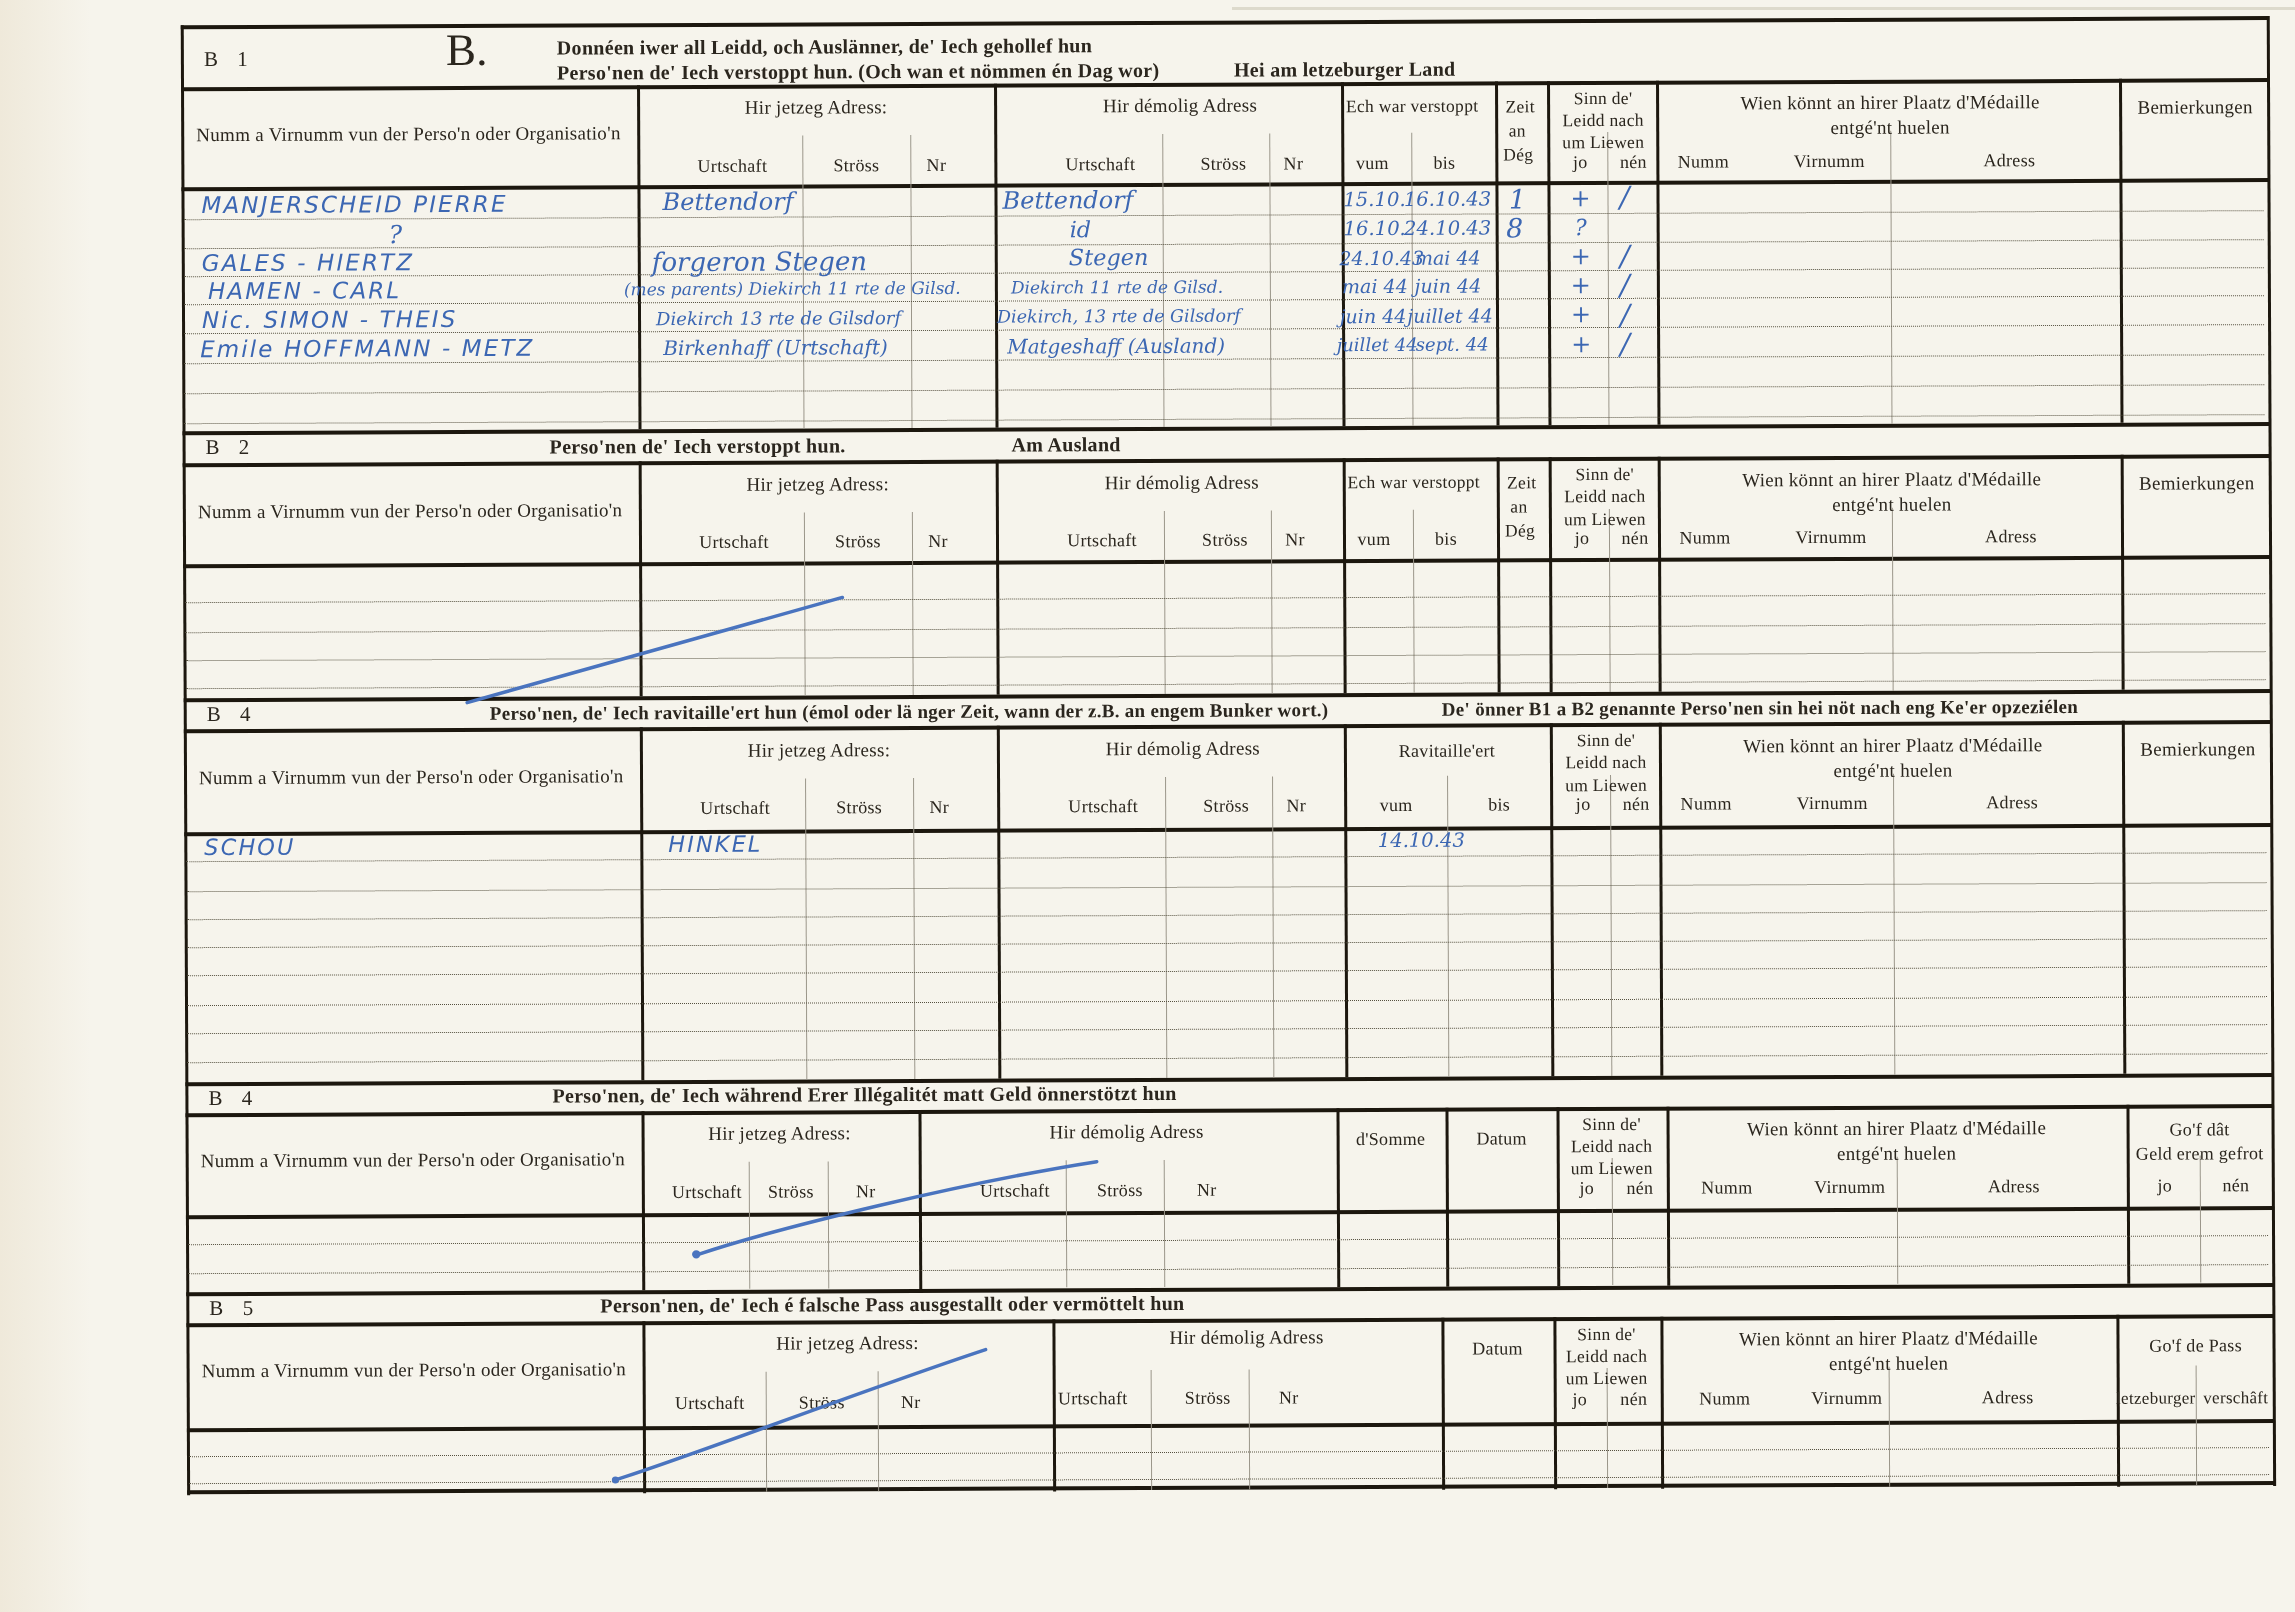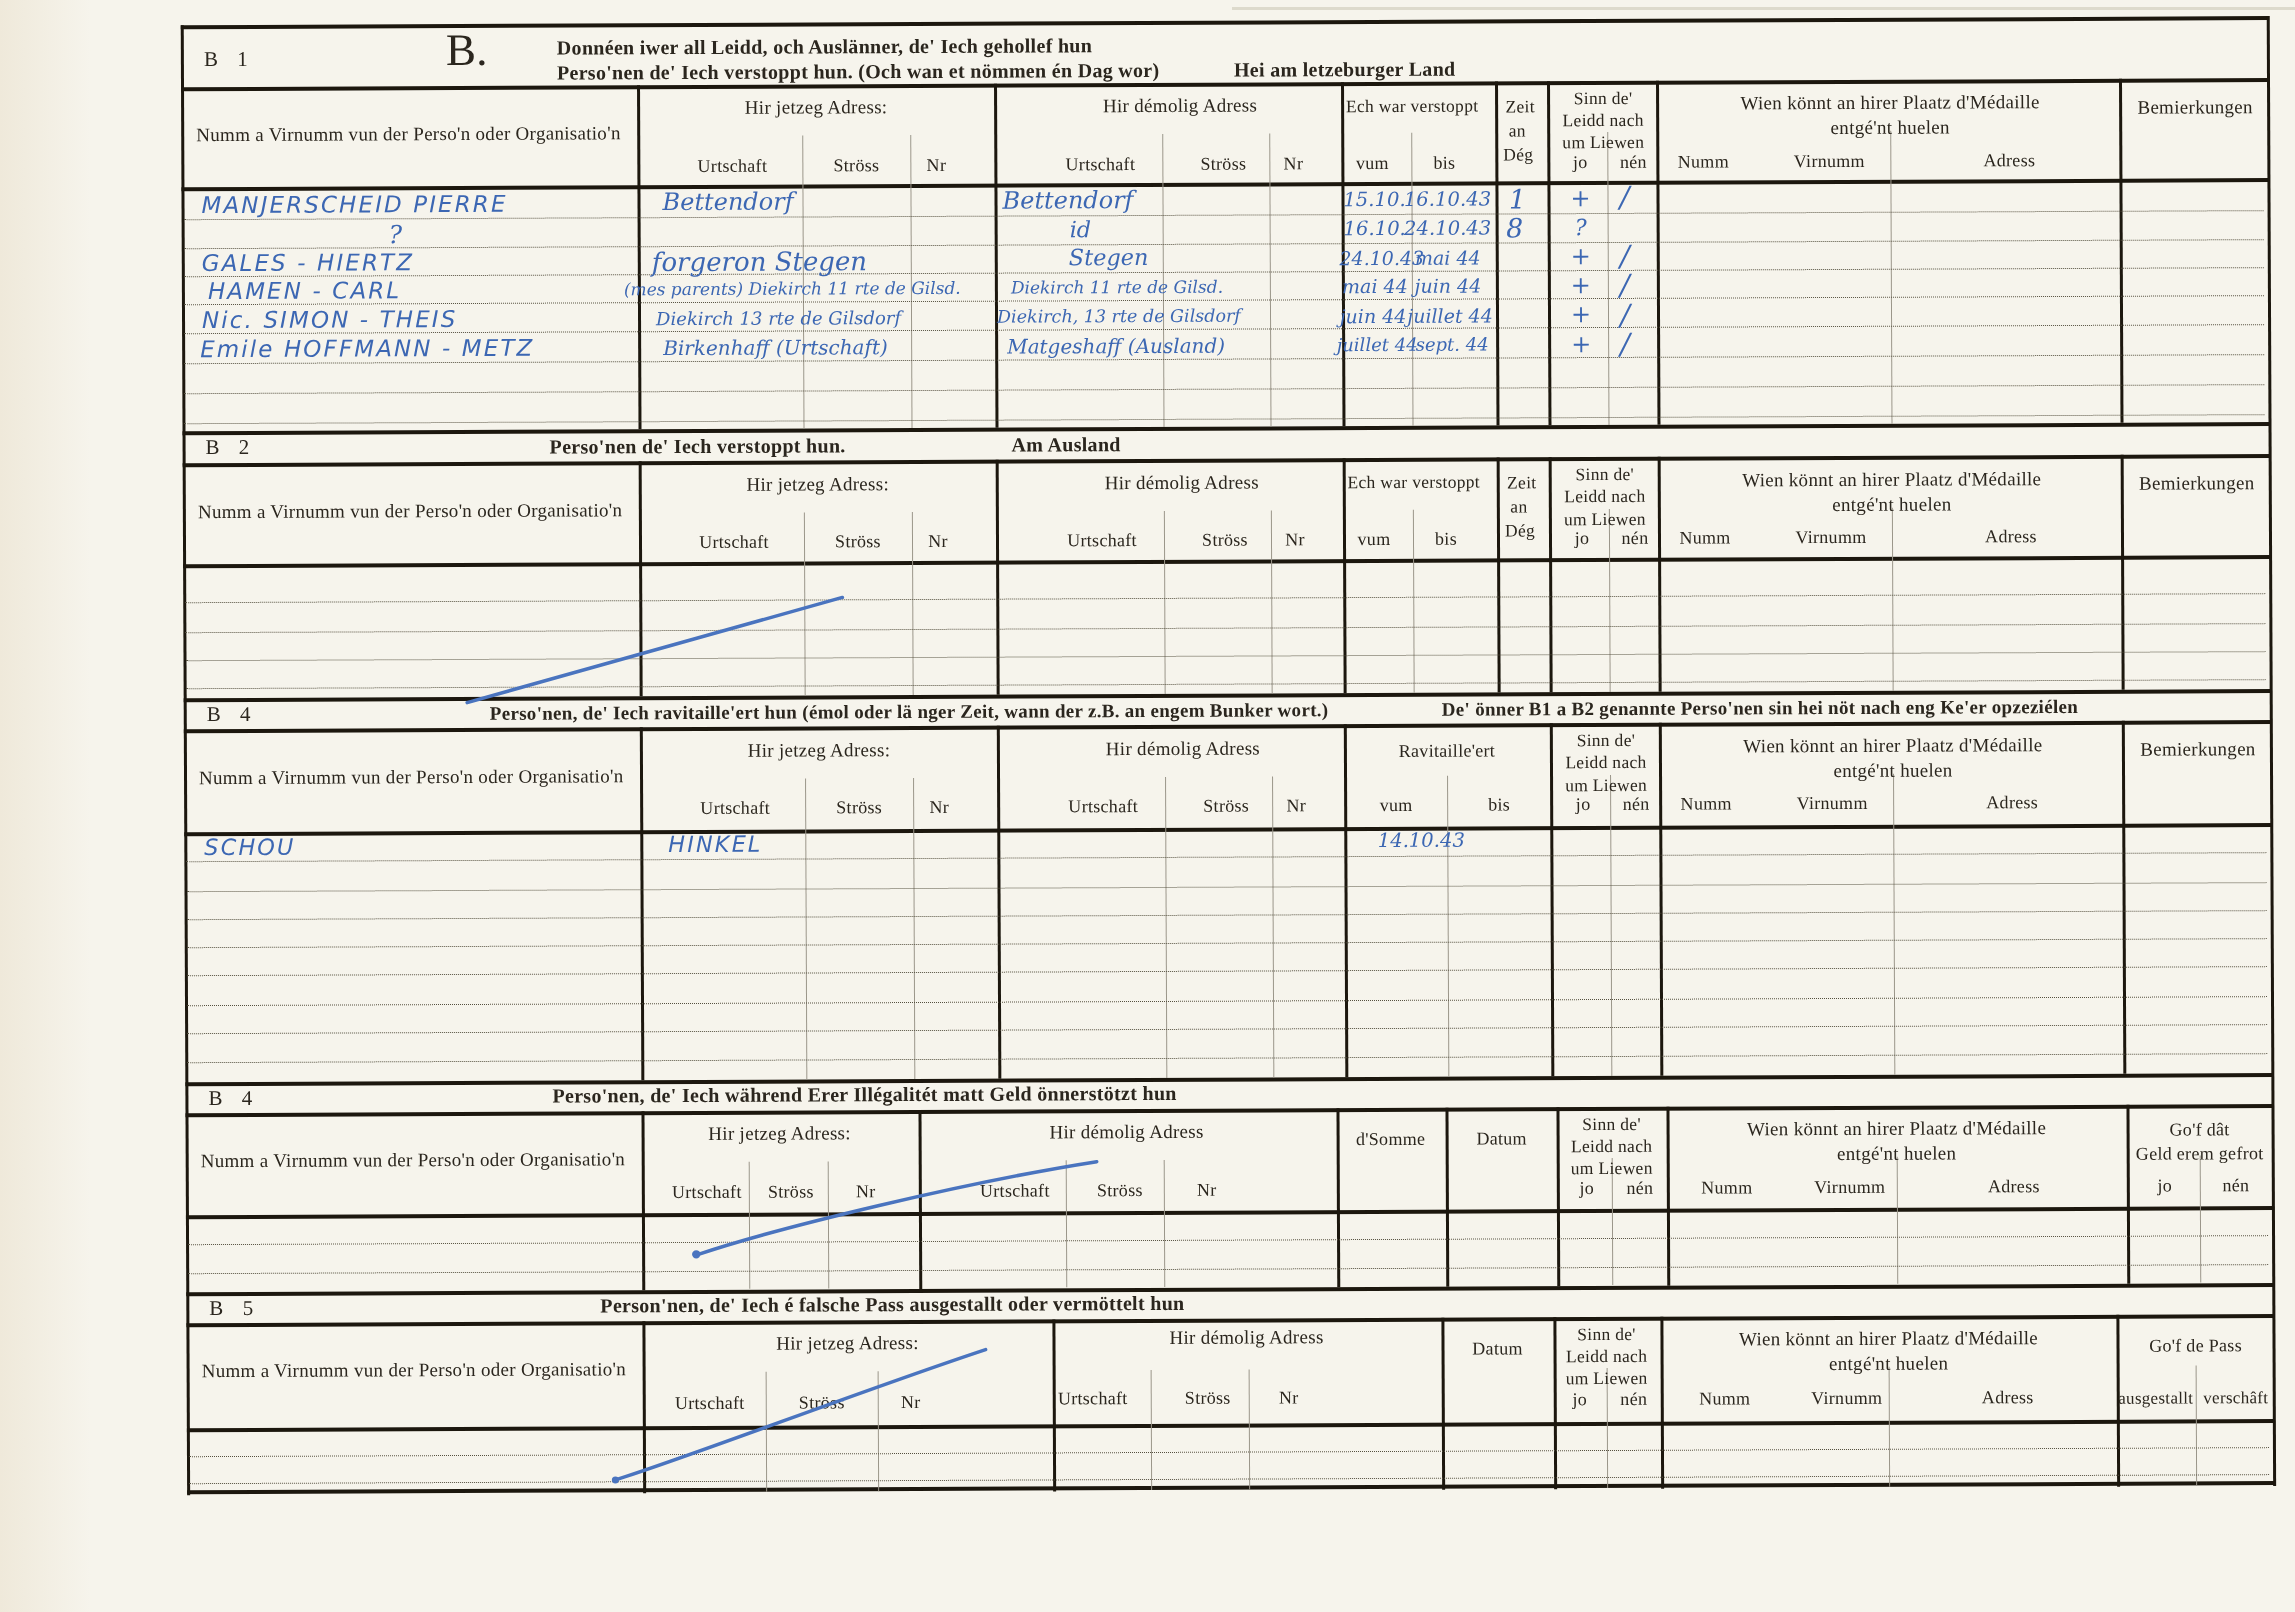--- a/index.html
+++ b/index.html
@@ -337,21 +337,21 @@
   <span class="pt s25 ptc" style="left:1604px;top:1348px">Leidd nach</span>
   <span class="pt s25 ptc" style="left:1604px;top:1370px">um Liewen</span>
   <span class="pt s26 ptc" style="left:1577px;top:1391px">jo</span>
   <span class="pt s26 ptc" style="left:1631px;top:1391px">nén</span>
   <span class="pt s27 ptc" style="left:1886px;top:1331px">Wien könnt an hirer Plaatz d'Médaille</span>
   <span class="pt s27 ptc" style="left:1886px;top:1356px">entgé'nt huelen</span>
   <span class="pt s26 ptc" style="left:1722px;top:1391px">Numm</span>
   <span class="pt s26 ptc" style="left:1844px;top:1391px">Virnumm</span>
   <span class="pt s26 ptc" style="left:2005px;top:1391px">Adress</span>
   <span class="pt s26 ptc" style="left:2193px;top:1340px">Go'f de Pass</span>
-  <span class="pt s24 ptc" style="left:2153px;top:1393px">ausgestallt</span>
+  <span class="pt s24 ptc" style="left:2153px;top:1393px">letzeburger</span>
   <span class="pt s24 ptc" style="left:2233px;top:1393px">verschâft</span>
 
   <svg class="anno" width="2295" height="1612" viewBox="0 0 3280 2304">
     <path d="M 668 1000 L 1205 852" stroke="#4a74bf" stroke-width="5" fill="none" stroke-linecap="round"></path>
     <circle cx="992" cy="1790" r="6" fill="#4a74bf"></circle>
     <path d="M 995 1790 C 1110 1752 1380 1688 1565 1660" stroke="#4a74bf" stroke-width="5" fill="none" stroke-linecap="round"></path>
     <circle cx="875" cy="2112" r="5" fill="#4a74bf"></circle>
     <path d="M 875 2112 C 985 2078 1230 1985 1405 1928" stroke="#4a74bf" stroke-width="5" fill="none" stroke-linecap="round"></path>
   </svg>
 

